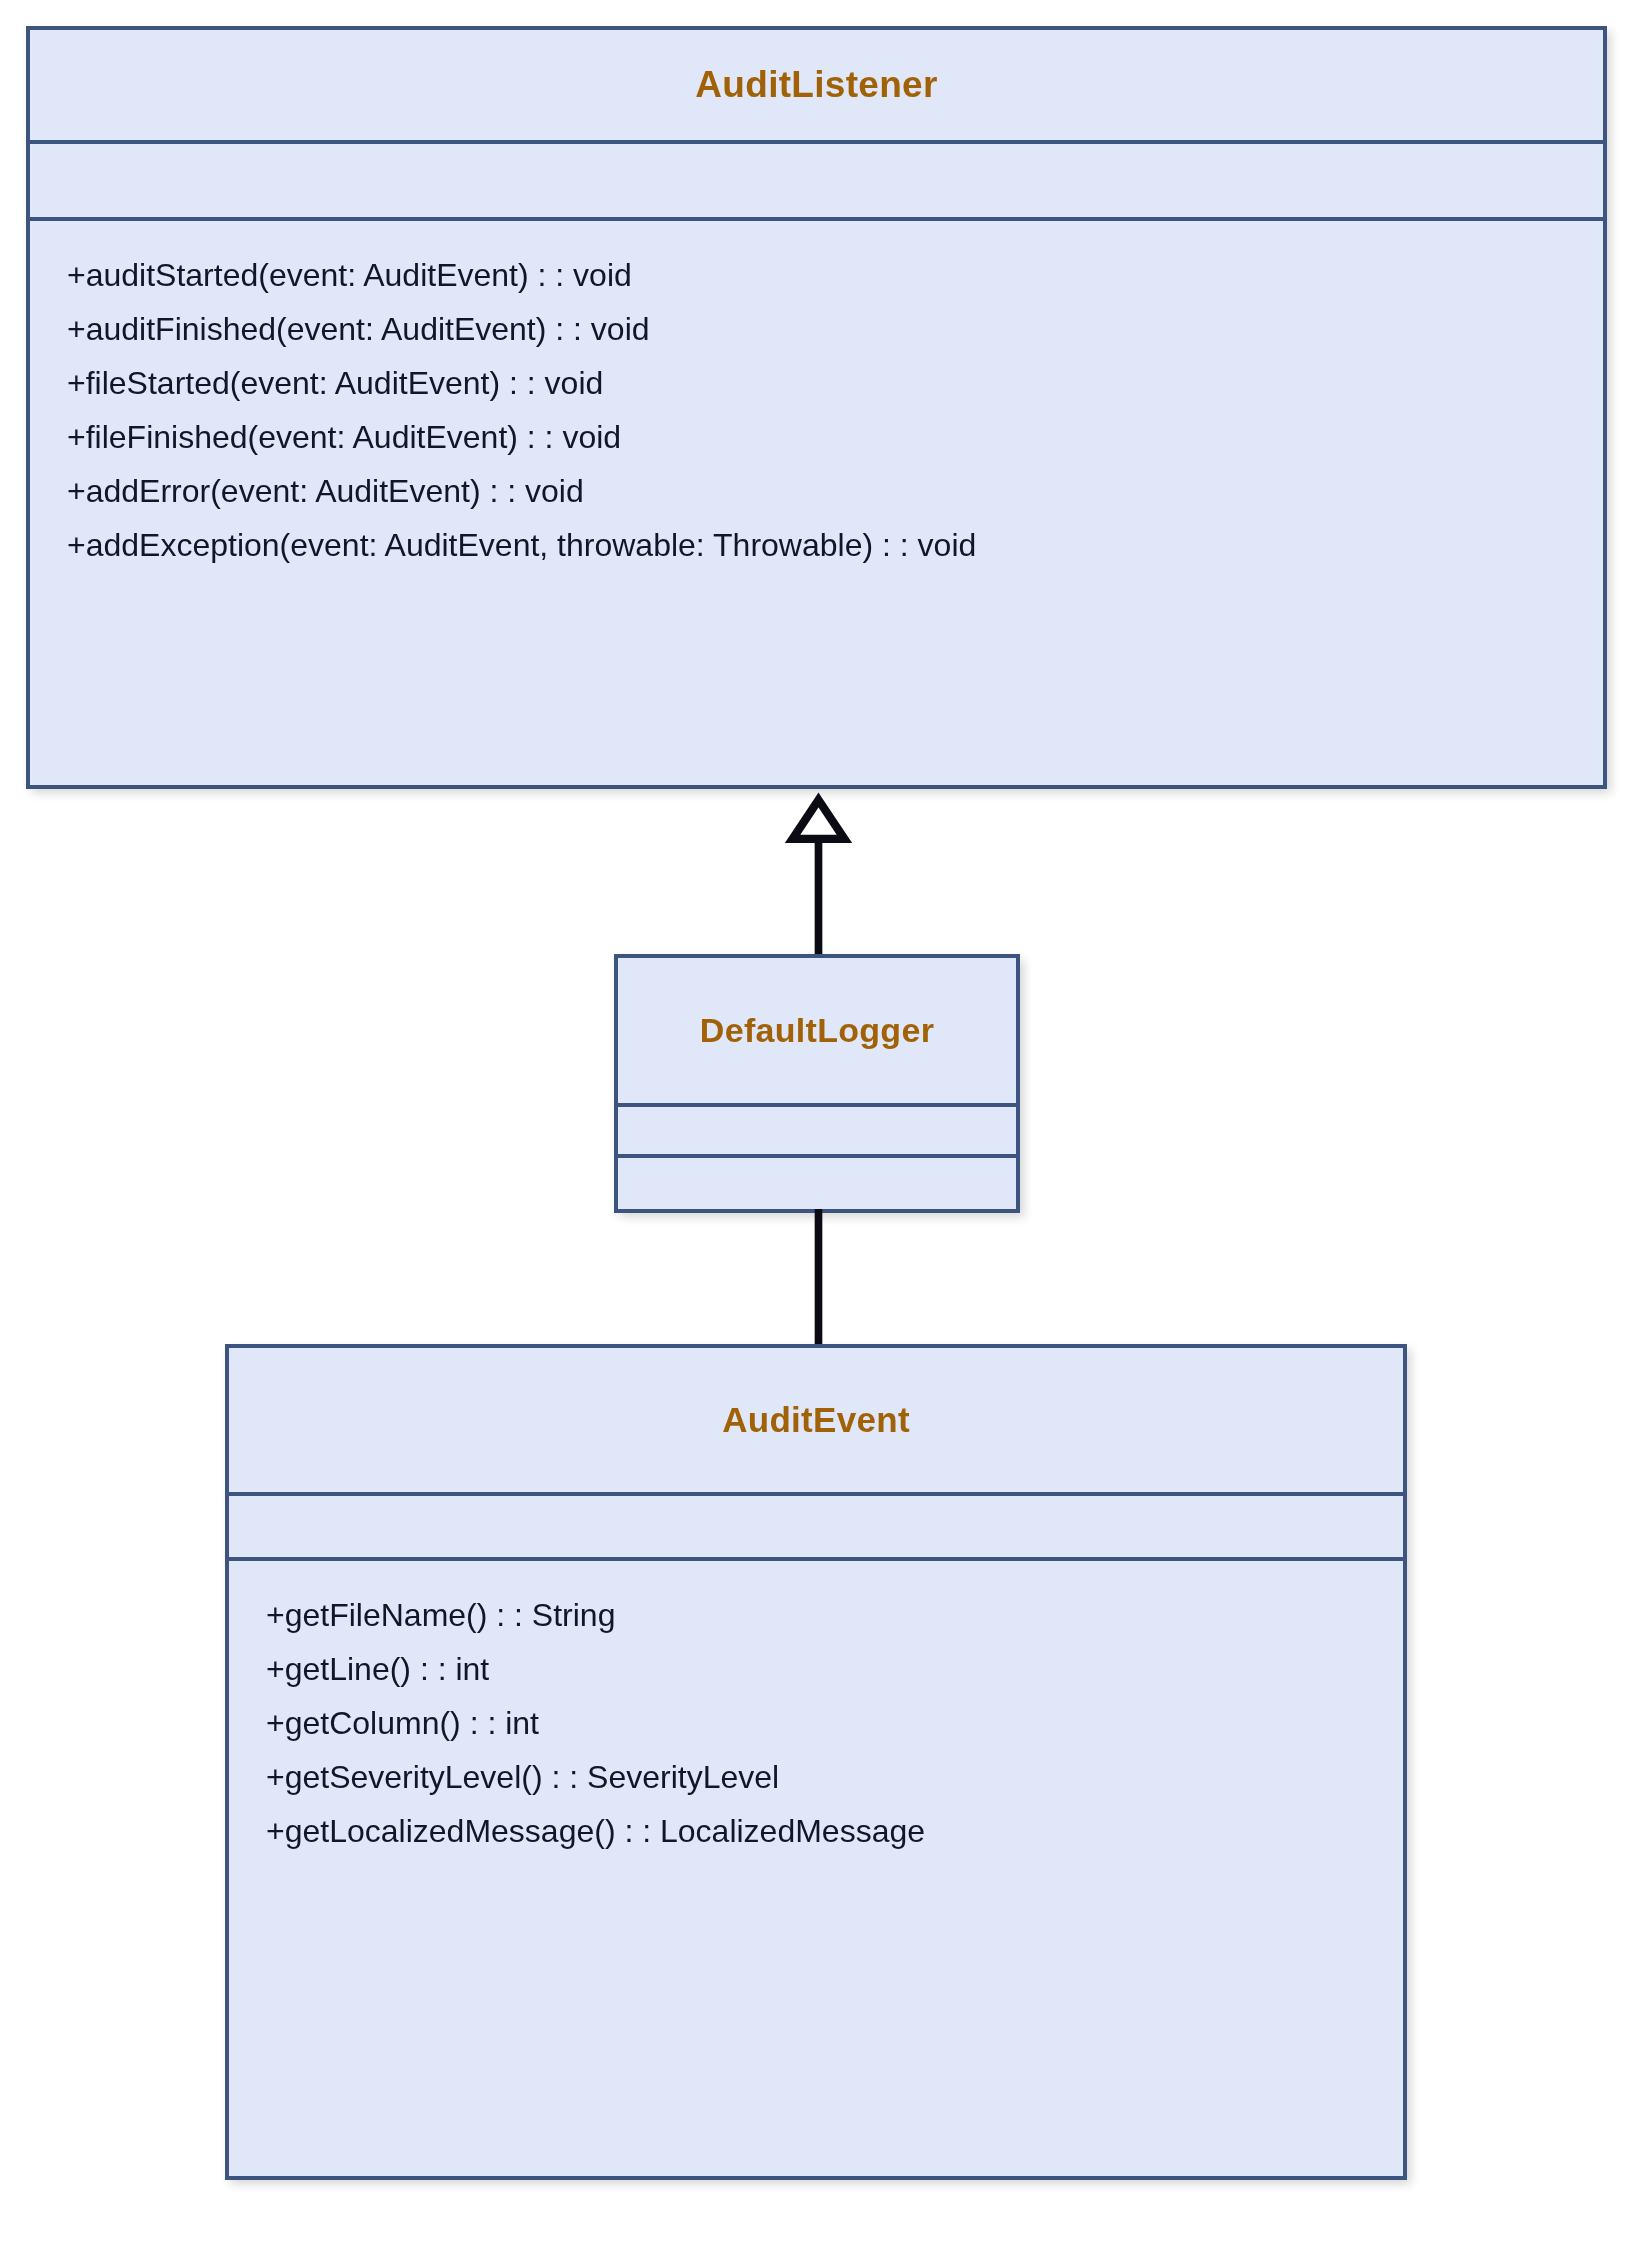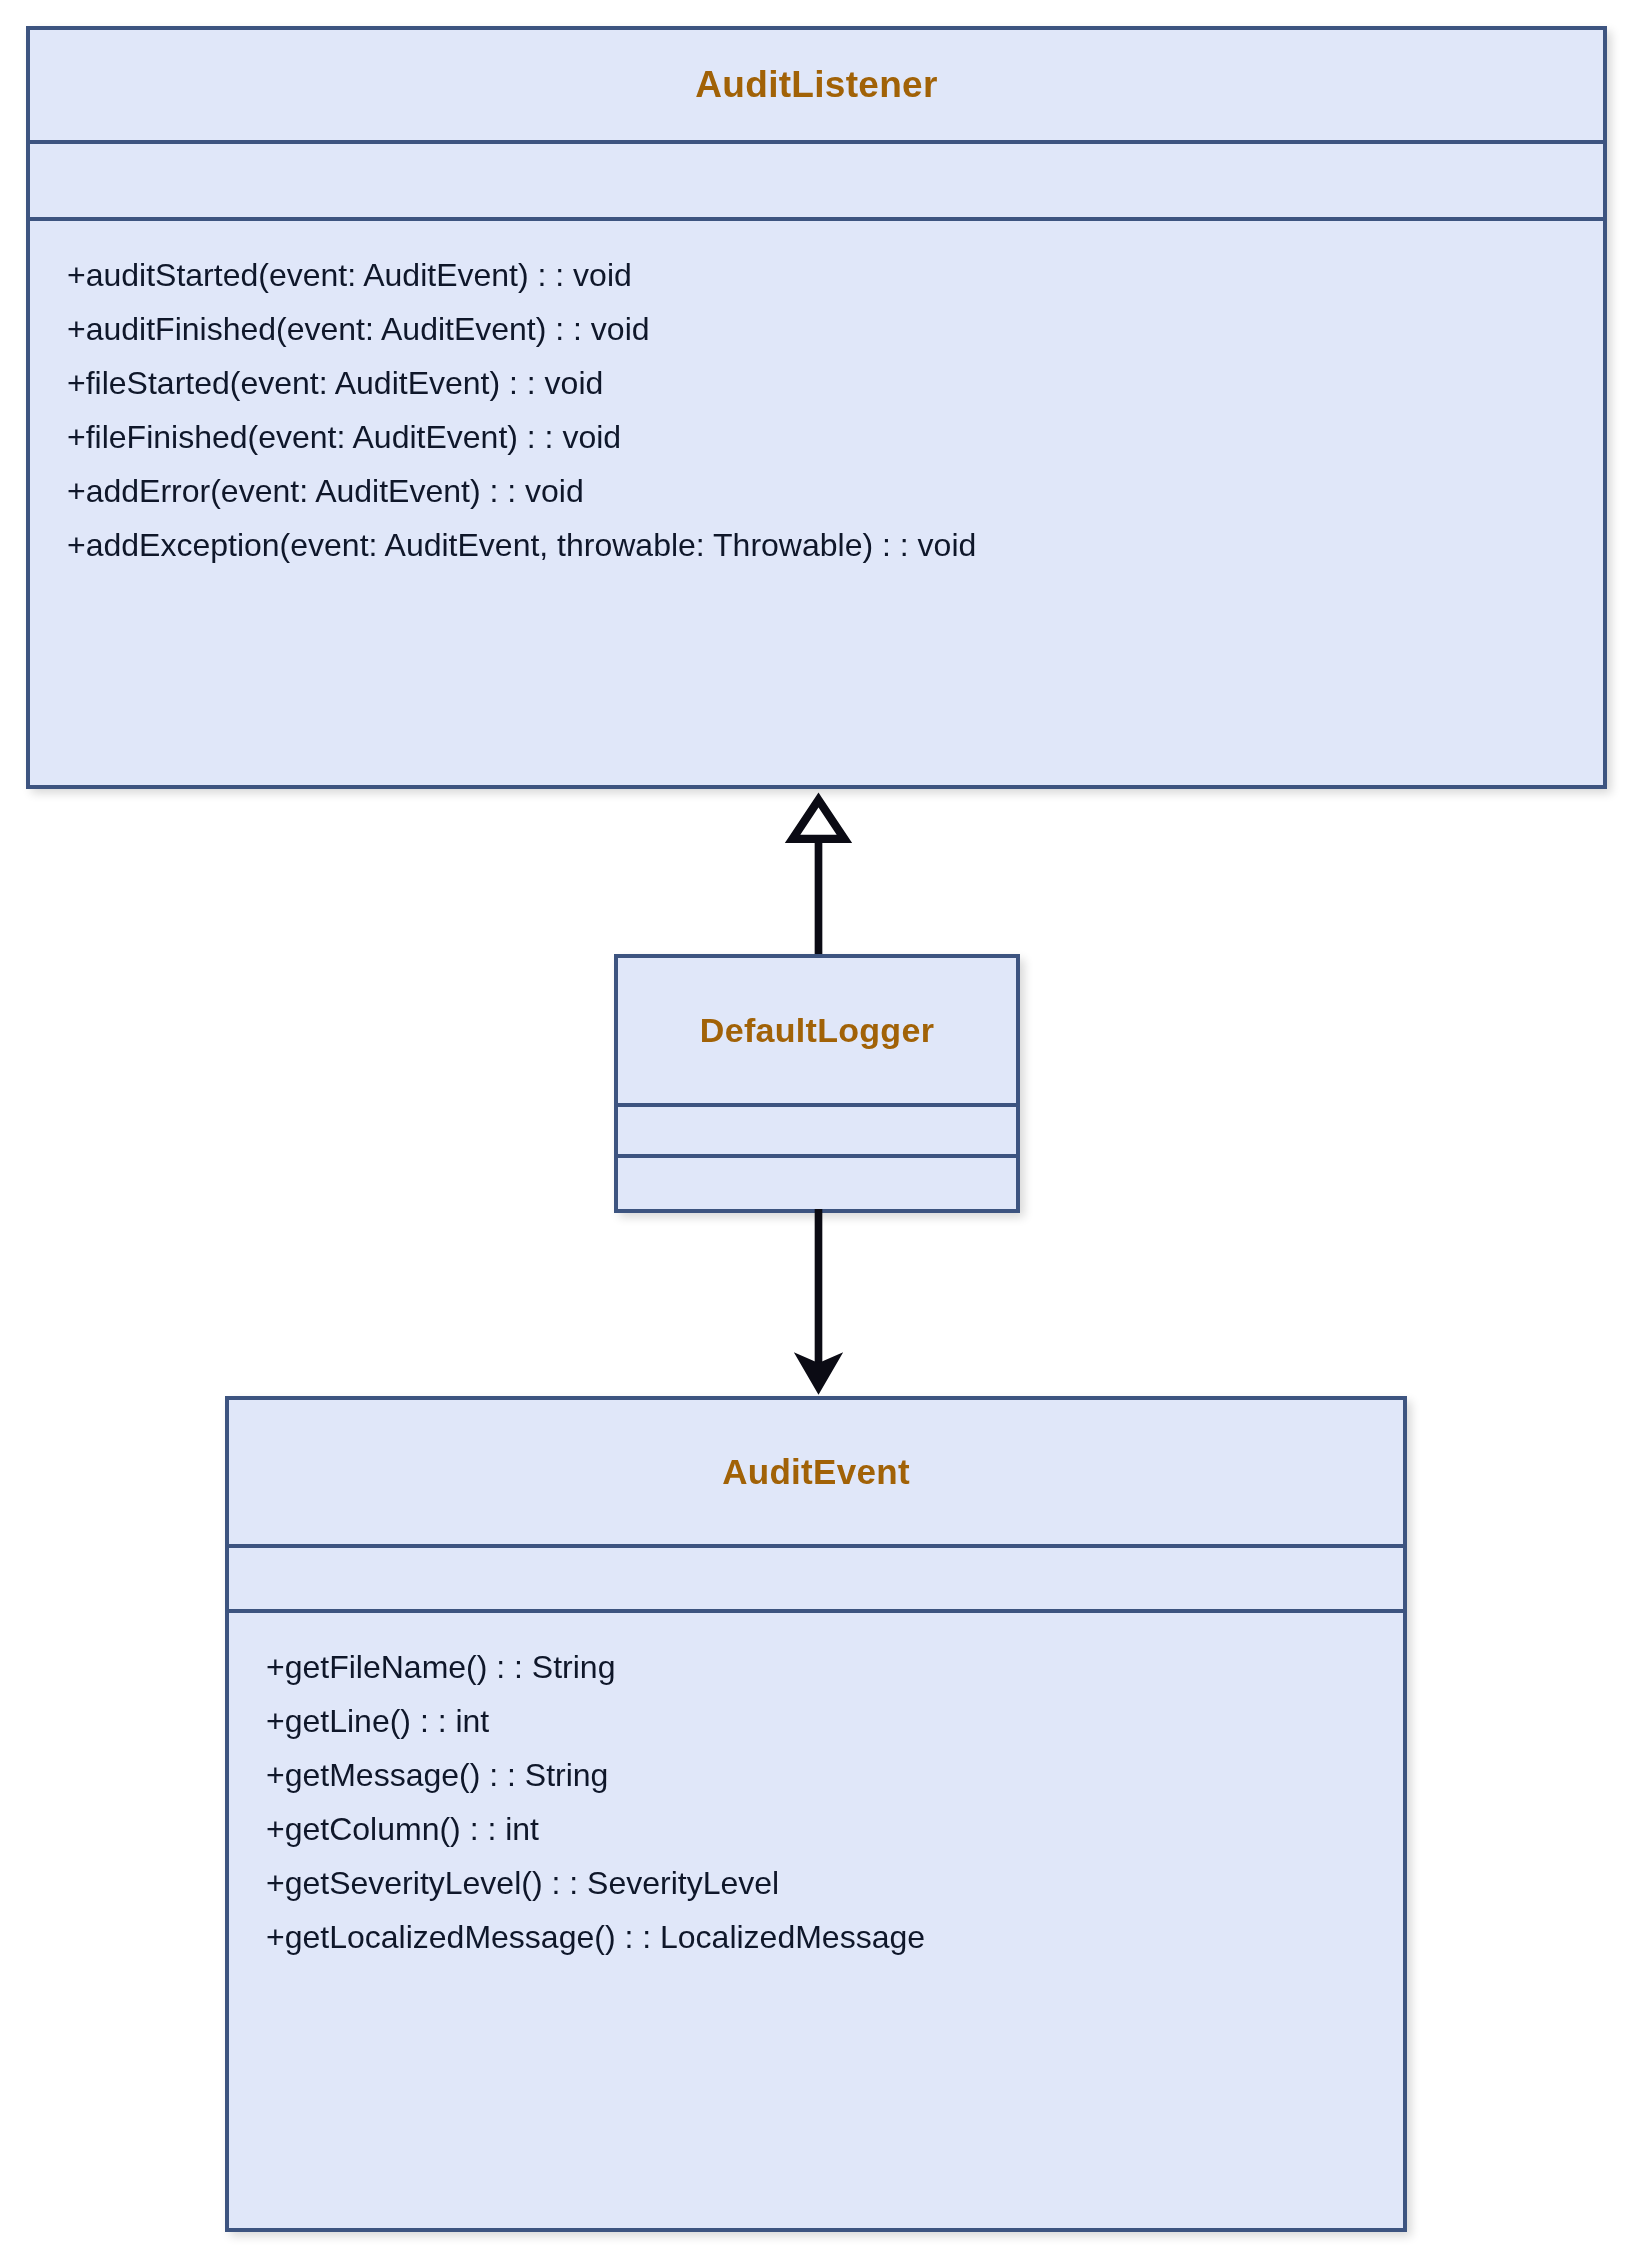--- a/index.html
+++ b/index.html
@@ -82,21 +82,21 @@
   }
   #box-defaultlogger .attrs {
     height: 51px;
   }
   #box-defaultlogger .methods {
     height: 52px;
   }
 
   #box-auditevent {
     left: 225px;
-    top: 1396px;
+    top: 1344px;
     width: 1182px;
     height: 836px;
   }
   #box-auditevent .uml-title {
     height: 144px;
     font-size: 35px;
   }
   #box-auditevent .attrs {
     height: 65px;
   }
@@ -151,21 +151,20 @@
       <polygon points="60,316 18,244 60,262 102,244" fill="#0b0b14"></polygon>
     </svg>
   </div>
 
   <div class="uml-class" id="box-auditevent">
     <div class="uml-title">AuditEvent</div>
     <div class="uml-compartment uml-divider attrs"></div>
     <div class="uml-compartment uml-divider methods">
       <div class="uml-member">+getFileName() : : String</div>
       <div class="uml-member">+getLine() : : int</div>
-      <div class="uml-member">+getMessage() : : String</div>
       <div class="uml-member">+getColumn() : : int</div>
       <div class="uml-member">+getSeverityLevel() : : SeverityLevel</div>
       <div class="uml-member">+getLocalizedMessage() : : LocalizedMessage</div>
     </div>
   </div>
 
 </div>
 
 
 </body></html>

